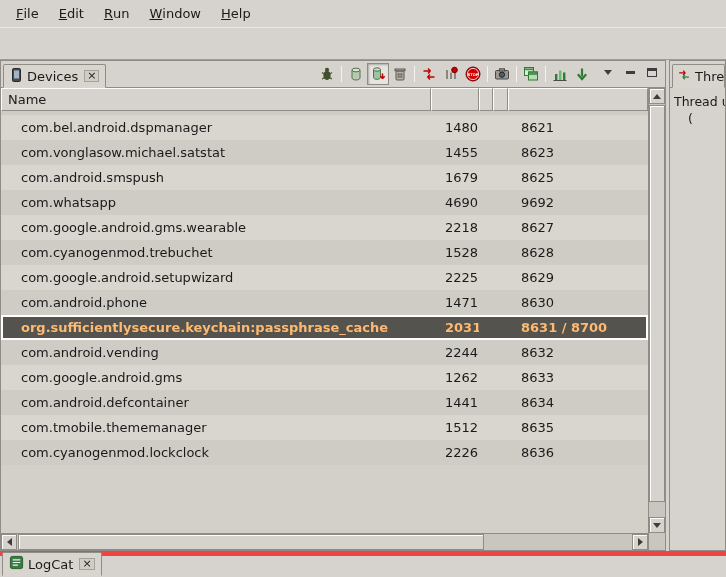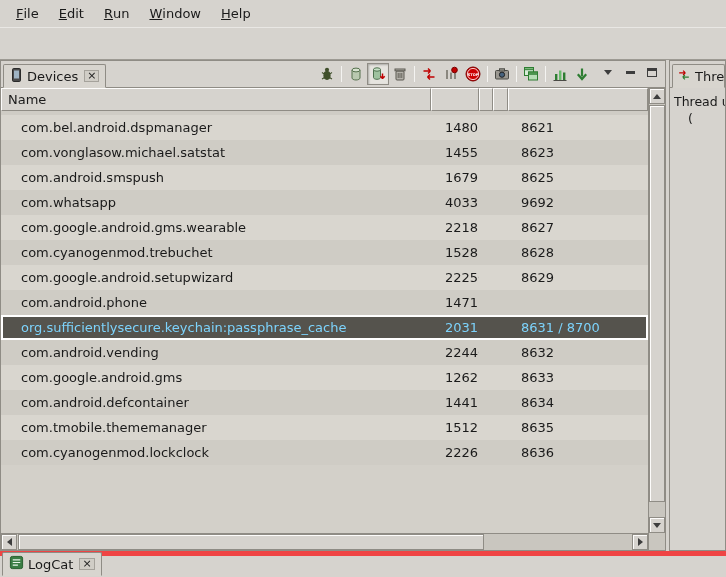--- a/index.html
+++ b/index.html
@@ -47,21 +47,21 @@
   .table-header{display:flex;height:23px;flex:none;font-size:13px;}
   .th{border-top:1px solid #fdfcfb;border-left:1px solid #fdfcfb;border-right:1px solid #8f8c85;border-bottom:1px solid #8f8c85;
       background:#d6d3ce;display:flex;align-items:center;padding-left:6px;overflow:hidden;white-space:nowrap;}
   .th-name{width:430px;}.th-pid{width:48px;}.th-a{width:14px;}.th-b{width:15px;}.th-port{flex:1;}
 
   .partial-row{height:4px;background:#cfccc5;flex:none;}
   .rows{flex:1;overflow:hidden;}
   .row{display:flex;height:25px;align-items:center;font-size:13px;flex:none;cursor:default;}
   .row:nth-child(odd){background:#d9d6cf;}
   .row:nth-child(even){background:#cfccc5;}
-  .row.selected{background:#55534d;color:#7dd3fc;box-shadow:inset 0 0 0 2px #ffffff;}
+  .row.selected{background:#55534d;color:#fdba74;box-shadow:inset 0 0 0 2px #ffffff;font-weight:bold;}
   .cell{white-space:nowrap;overflow:hidden;}
   .cell-name{width:430px;padding-left:20px;}
   .cell-pid{width:48px;padding-left:14px;}
   .cell-a{width:14px;}.cell-b{width:15px;}
   .cell-port{flex:1;padding-left:13px;}
 
   
   .v-scrollbar{width:17px;flex:none;display:flex;flex-direction:column;background:#c9c6bf;border-left:1px solid #8f8c85;}
   .v-track{flex:1;position:relative;}
   .sb-btn{width:16px;height:16px;background:#d6d3ce;border:1px solid #8f8c85;box-shadow:inset 1px 1px 0 #fdfcfb;
@@ -267,21 +267,21 @@
                 </div>
                 <div class="row">
                   <div class="cell cell-name">com.android.smspush</div>
                   <div class="cell cell-pid">1679</div>
                   <div class="cell cell-a"></div>
                   <div class="cell cell-b"></div>
                   <div class="cell cell-port">8625</div>
                 </div>
                 <div class="row">
                   <div class="cell cell-name">com.whatsapp</div>
-                  <div class="cell cell-pid">4033</div>
+                  <div class="cell cell-pid">4690</div>
                   <div class="cell cell-a"></div>
                   <div class="cell cell-b"></div>
                   <div class="cell cell-port">9692</div>
                 </div>
                 <div class="row">
                   <div class="cell cell-name">com.google.android.gms.wearable</div>
                   <div class="cell cell-pid">22185</div>
                   <div class="cell cell-a"></div>
                   <div class="cell cell-b"></div>
                   <div class="cell cell-port">8627</div>
@@ -298,20 +298,21 @@
                   <div class="cell cell-pid">22250</div>
                   <div class="cell cell-a"></div>
                   <div class="cell cell-b"></div>
                   <div class="cell cell-port">8629</div>
                 </div>
                 <div class="row">
                   <div class="cell cell-name">com.android.phone</div>
                   <div class="cell cell-pid">1471</div>
                   <div class="cell cell-a"></div>
                   <div class="cell cell-b"></div>
+                  <div class="cell cell-port">8630</div>
                 </div>
                 <div class="row selected">
                   <div class="cell cell-name">org.sufficientlysecure.keychain:passphrase_cache</div>
                   <div class="cell cell-pid">20311</div>
                   <div class="cell cell-a"></div>
                   <div class="cell cell-b"></div>
                   <div class="cell cell-port">8631 / 8700</div>
                 </div>
                 <div class="row">
                   <div class="cell cell-name">com.android.vending</div>

